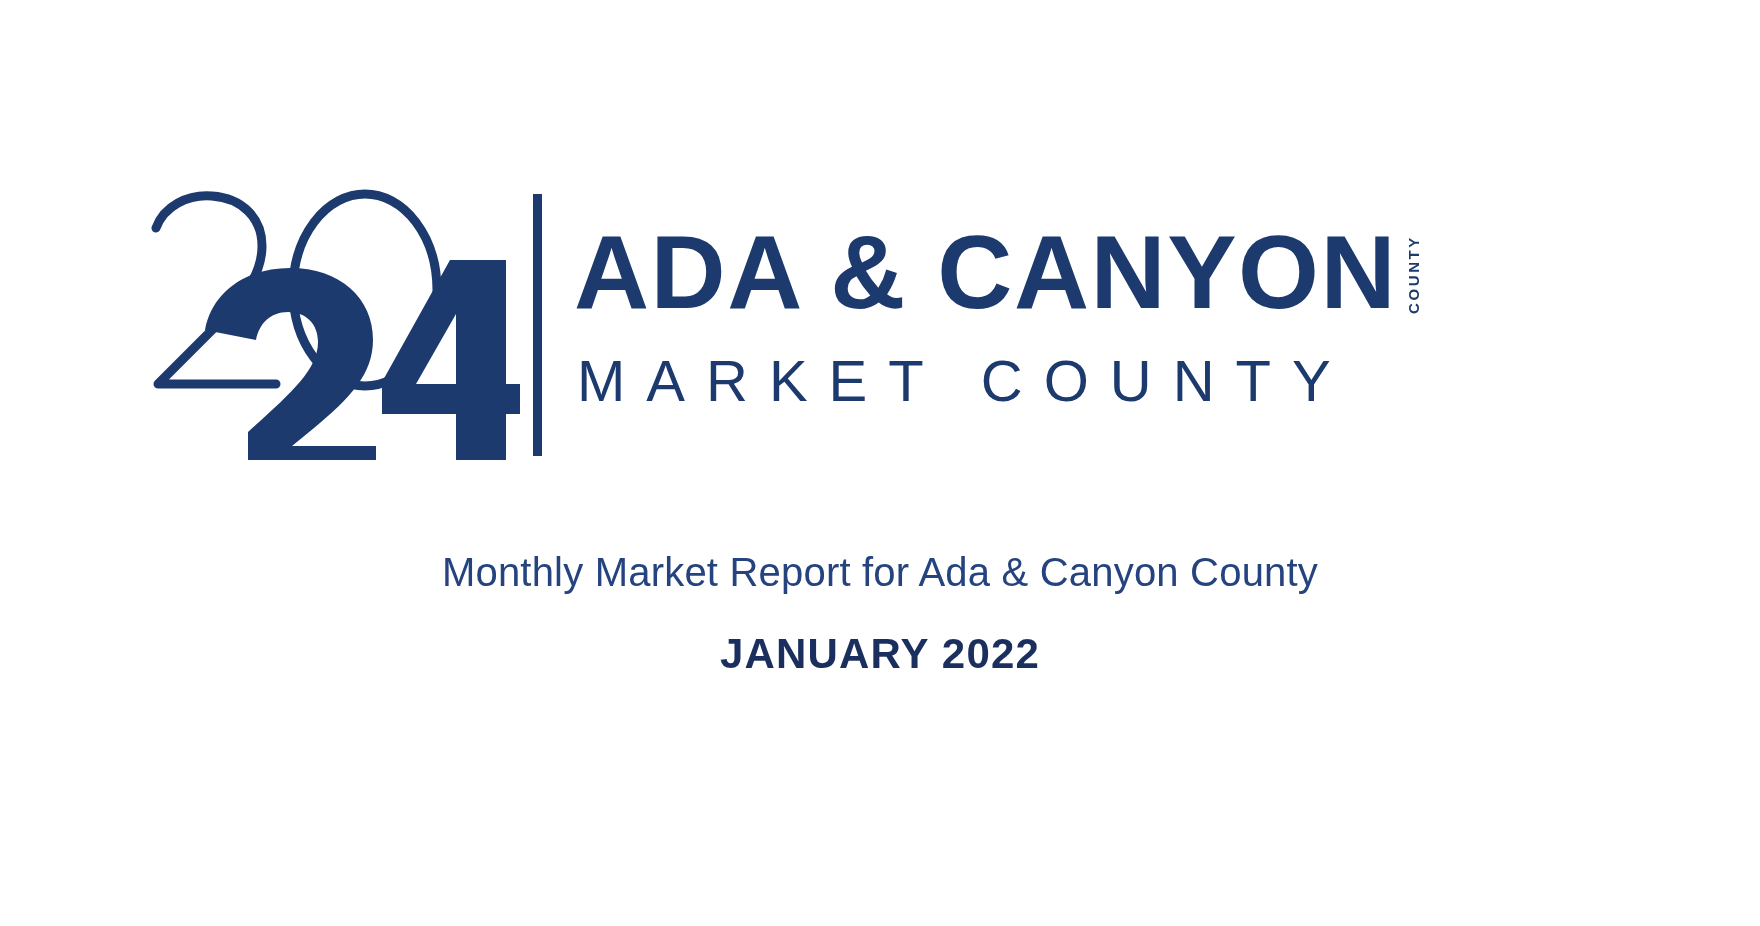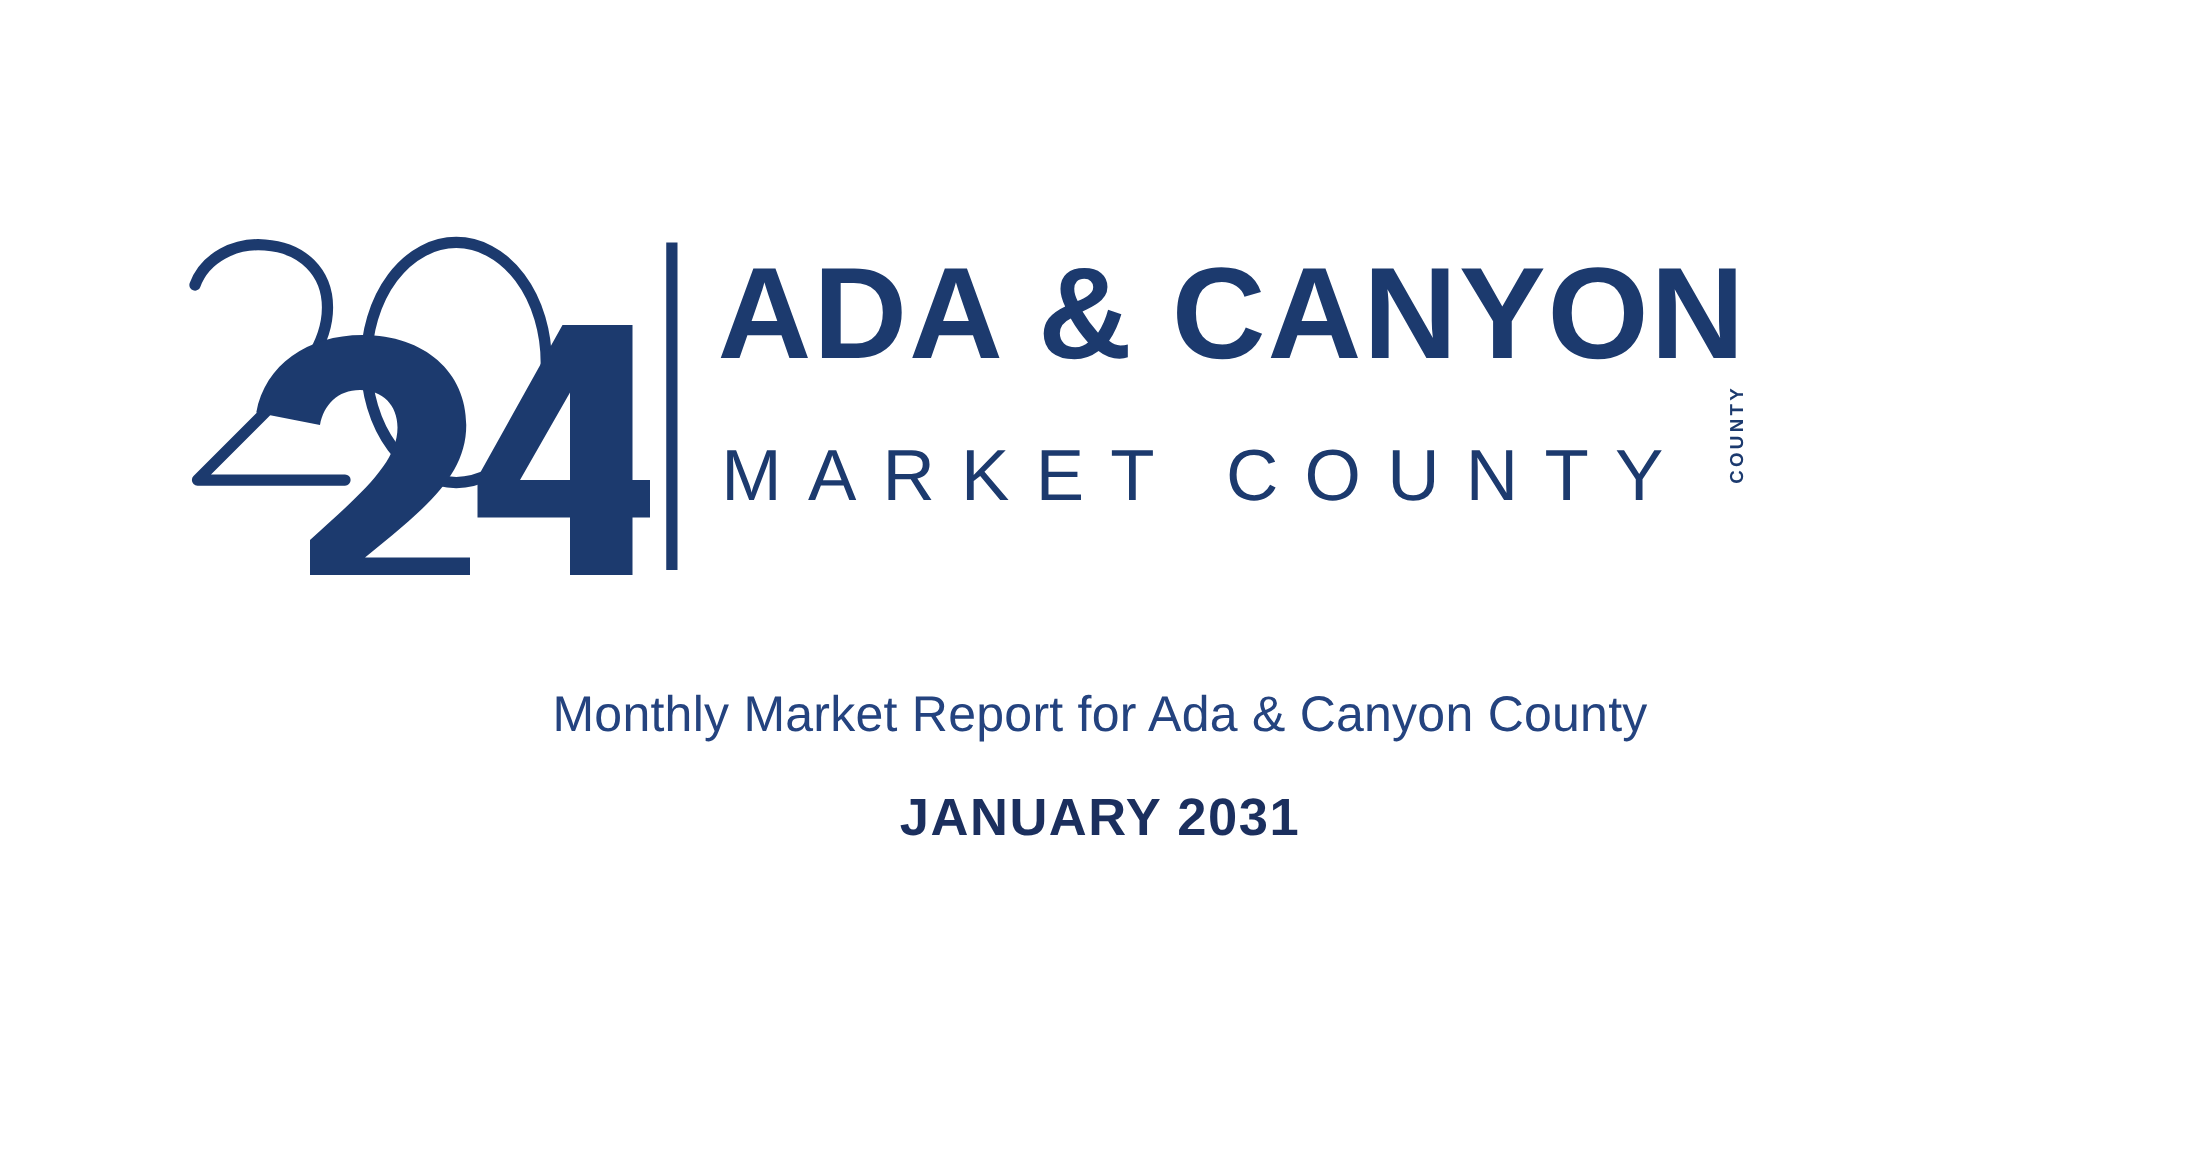--- a/index.html
+++ b/index.html
@@ -62,25 +62,24 @@
     position: absolute;
     left: 424px;
     top: 0;
     width: 996px;
     height: 272px;
   }
 
   .wm-main-row {
     position: absolute;
     left: 0;
-    top: 11px;
+    top: 28px;
     height: 112px;
     display: flex;
-    align-items: flex-end;
-    flex-direction: column;
+    align-items: center;
   }
   .wm-main {
     font-size: 104px;
     font-weight: 700;
     line-height: 1;
     letter-spacing: 1.5px;
     color: #1c3a6e;
     white-space: nowrap;
     font-family: "Liberation Sans", "DejaVu Sans", sans-serif;
   }
@@ -176,16 +175,16 @@
         <span class="wm-main">ADA &amp; CANYON</span>
         <span class="wm-county">COUNTY</span>
       </div>
       <div class="wm-sub">MARKET COUNTY</div>
     </div>
 
   </div>
 
   <div class="caption-block">
     <div class="caption-line">Monthly Market Report for Ada &amp; Canyon County</div>
-    <div class="date-line">JANUARY 2031</div>
+    <div class="date-line">JANUARY 2022</div>
   </div>
 
 </div>
 
 </body></html>

